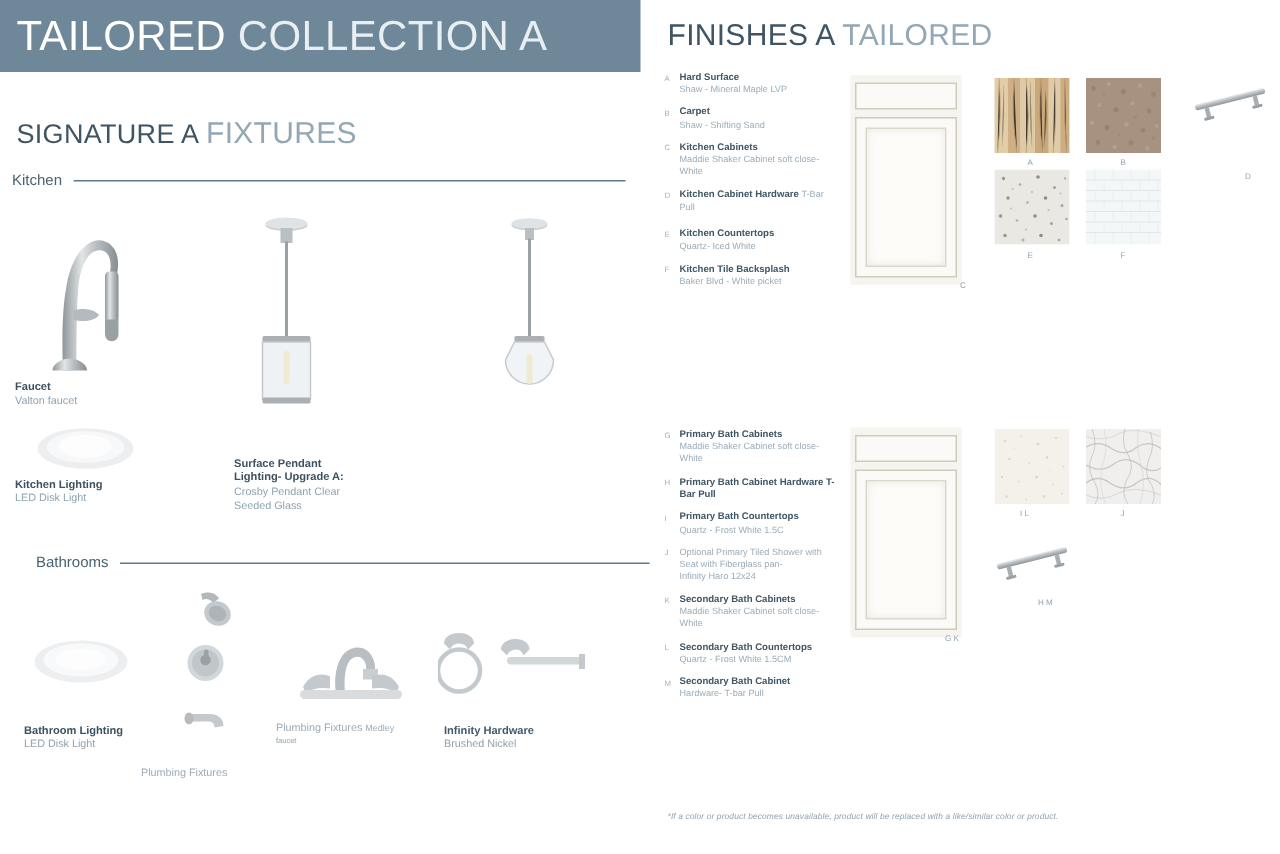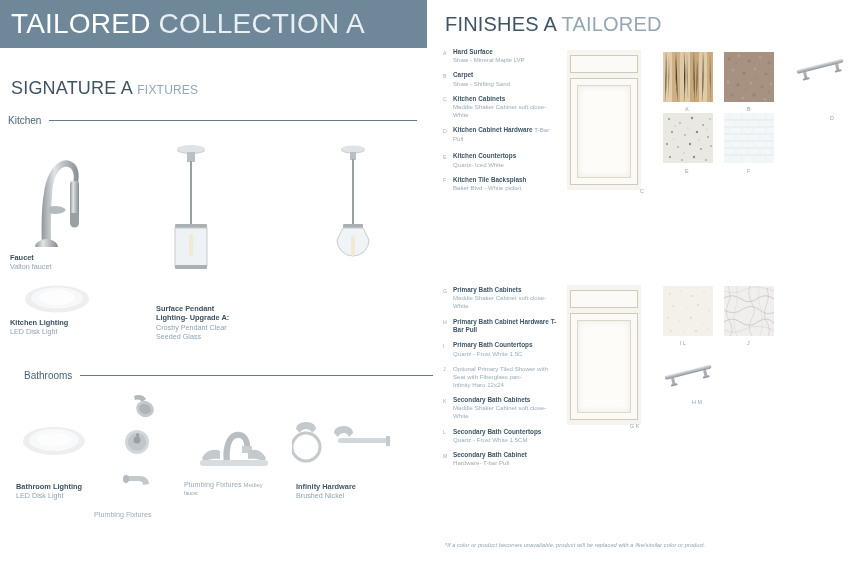--- a/index.html
+++ b/index.html
@@ -23,21 +23,21 @@
     font-size:28px; letter-spacing:0.2px; color:#ffffff; font-weight:400;
     padding-left:11px;
   }
   .title-bar .t2 {
     font-size:28px; letter-spacing:0.2px; color:#e8eef2; font-weight:300;
     padding-left:8px;
   }
 
   .section-title { position:absolute; left:11px; top:78px; }
   .section-title .s1 { font-size:18px; color:#3f5564; font-weight:400; letter-spacing:0.2px;}
-  .section-title .s2 { font-size:12px; color:#93a7b4; font-weight:300; letter-spacing:0.2px;}
+  .section-title .s2 { font-size:20px; color:#93a7b4; font-weight:300; letter-spacing:0.2px;}
 
   .rule-row { position:absolute; display:flex; align-items:center; width:409px; left:8px;}
   .rule-row .rl { font-size:10px; color:#4a6374; white-space:nowrap; padding-right:8px;}
   .rule-row .rline { flex:1; height:1px; background:#5d7a8c; }
 
   .kitchen-rule { top:115px; }
   .bath-rule { top:370px;margin-left:16px; }
 
   .fx { position:absolute; text-align:left; }
   .fx .cap-b { font-size:7.4px; font-weight:bold; color:#3c5160; line-height:1.25; }

